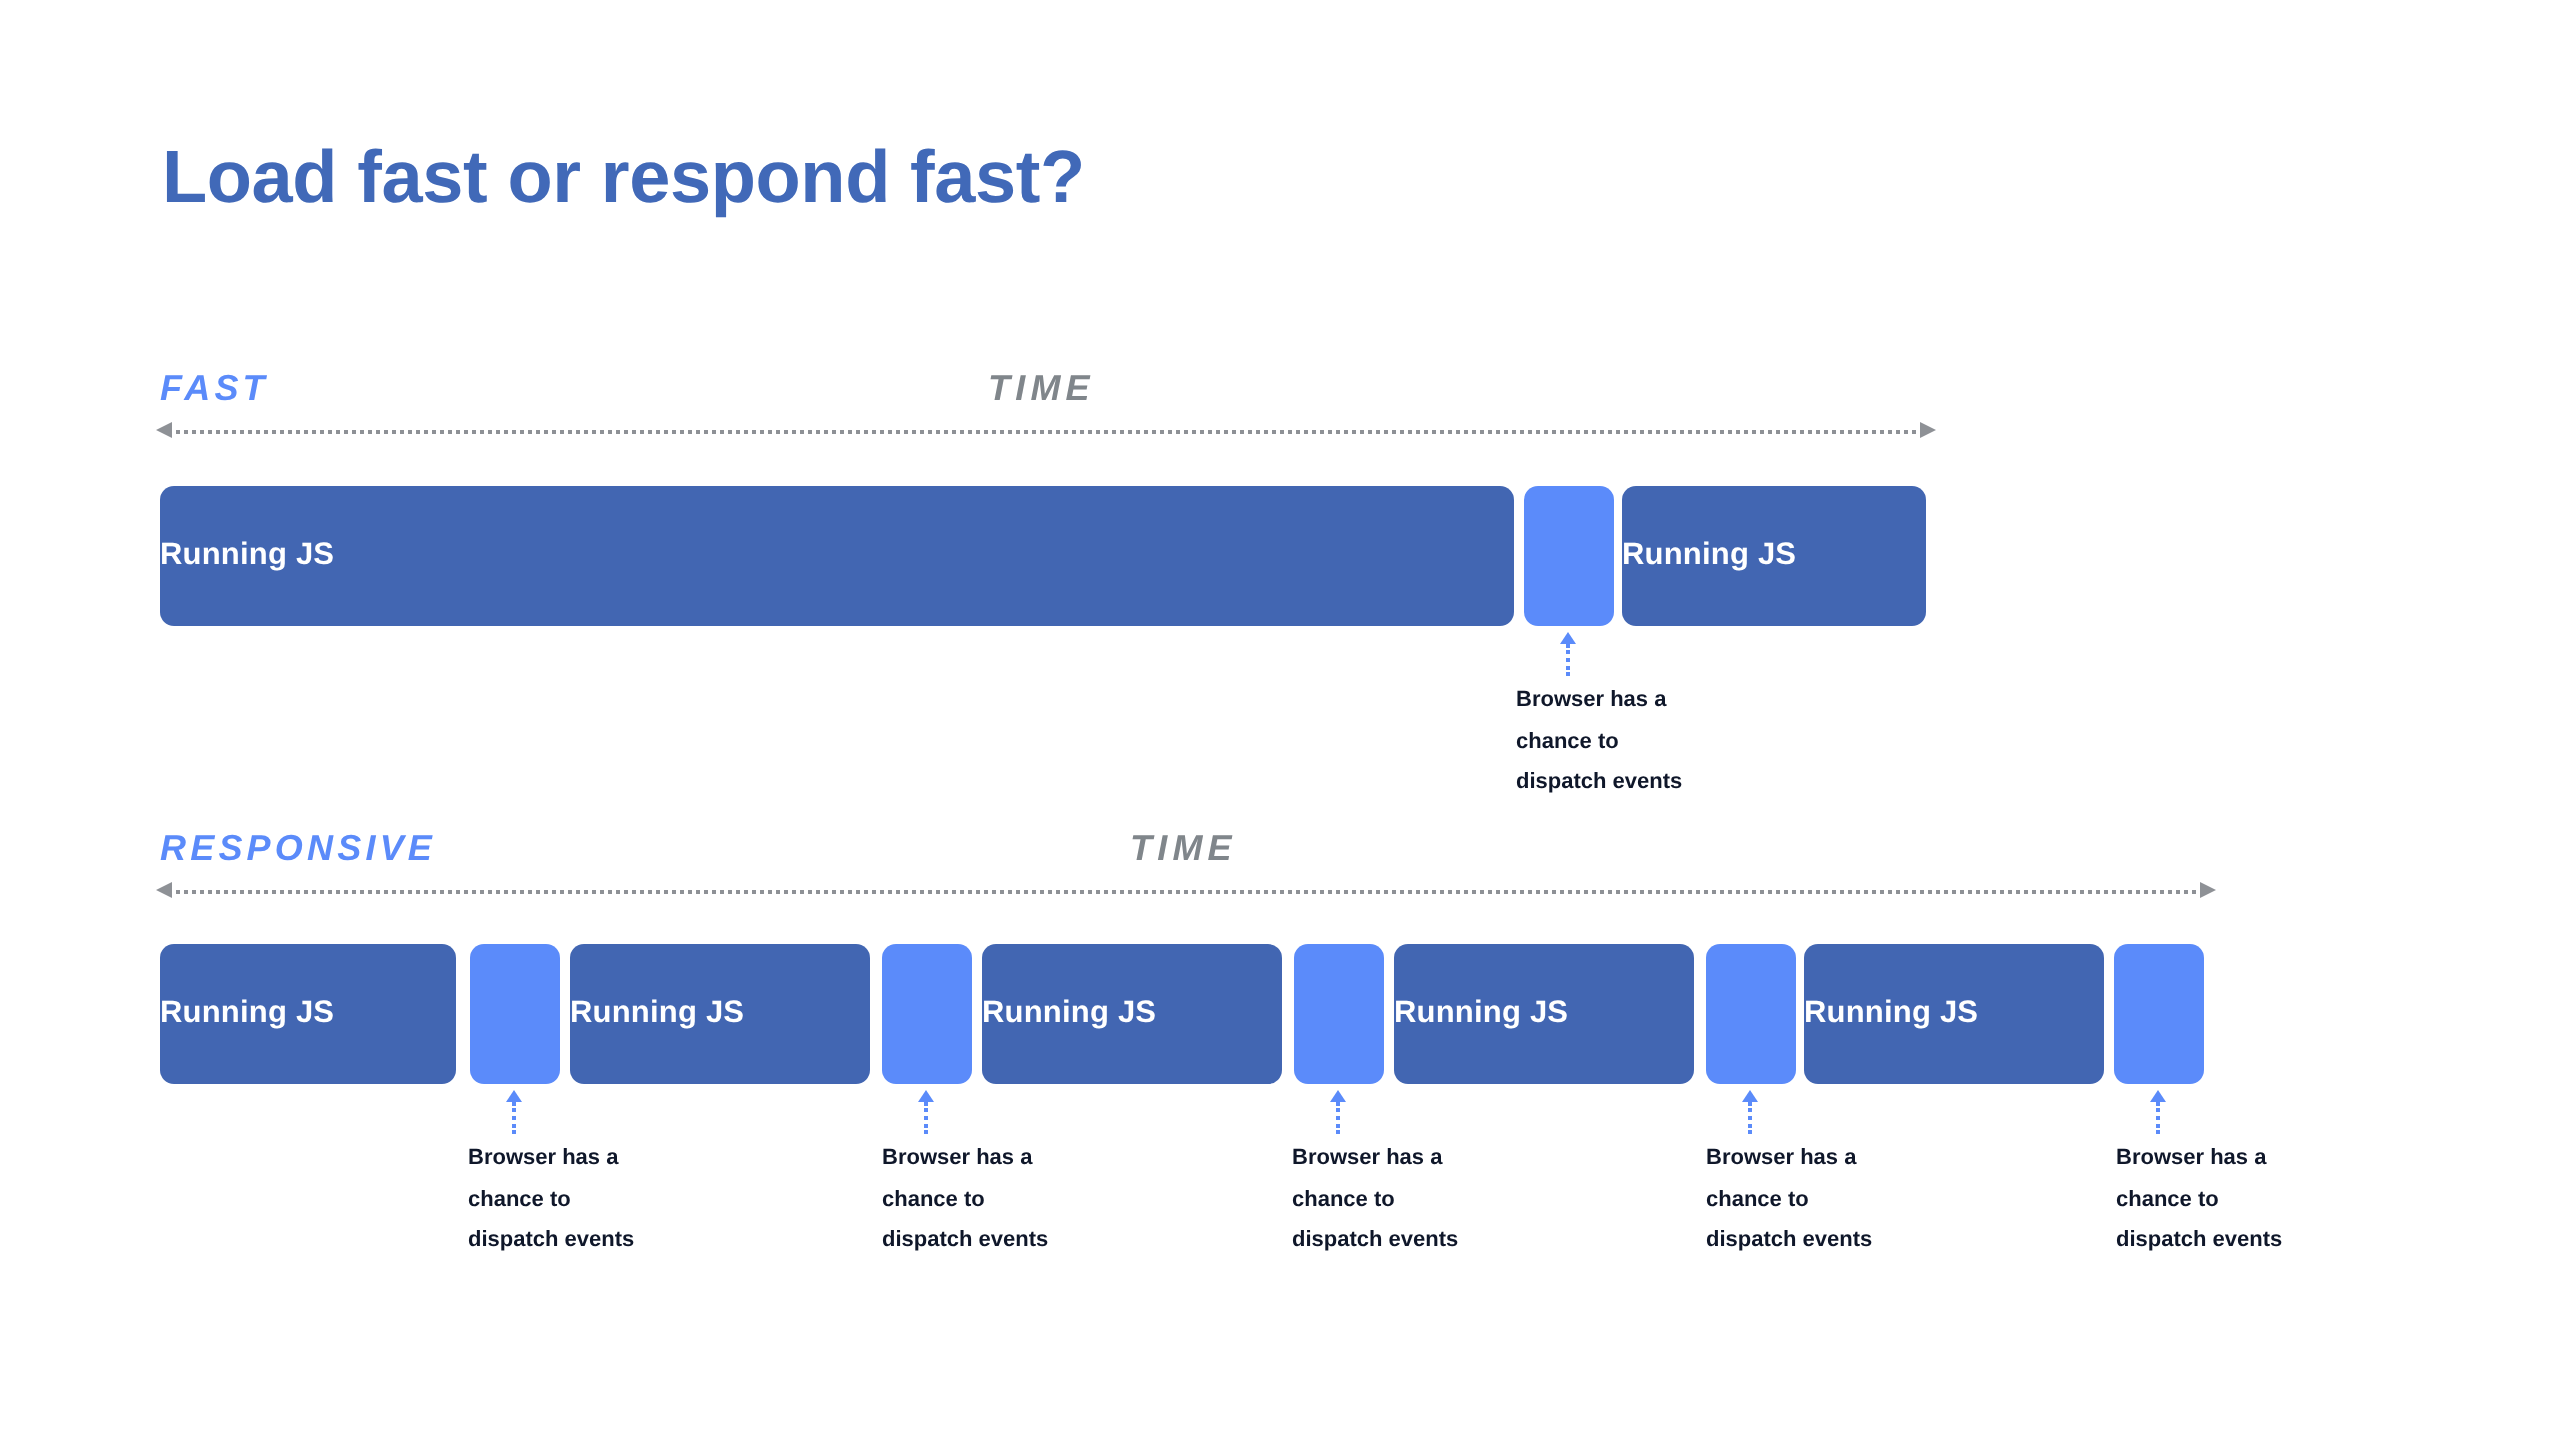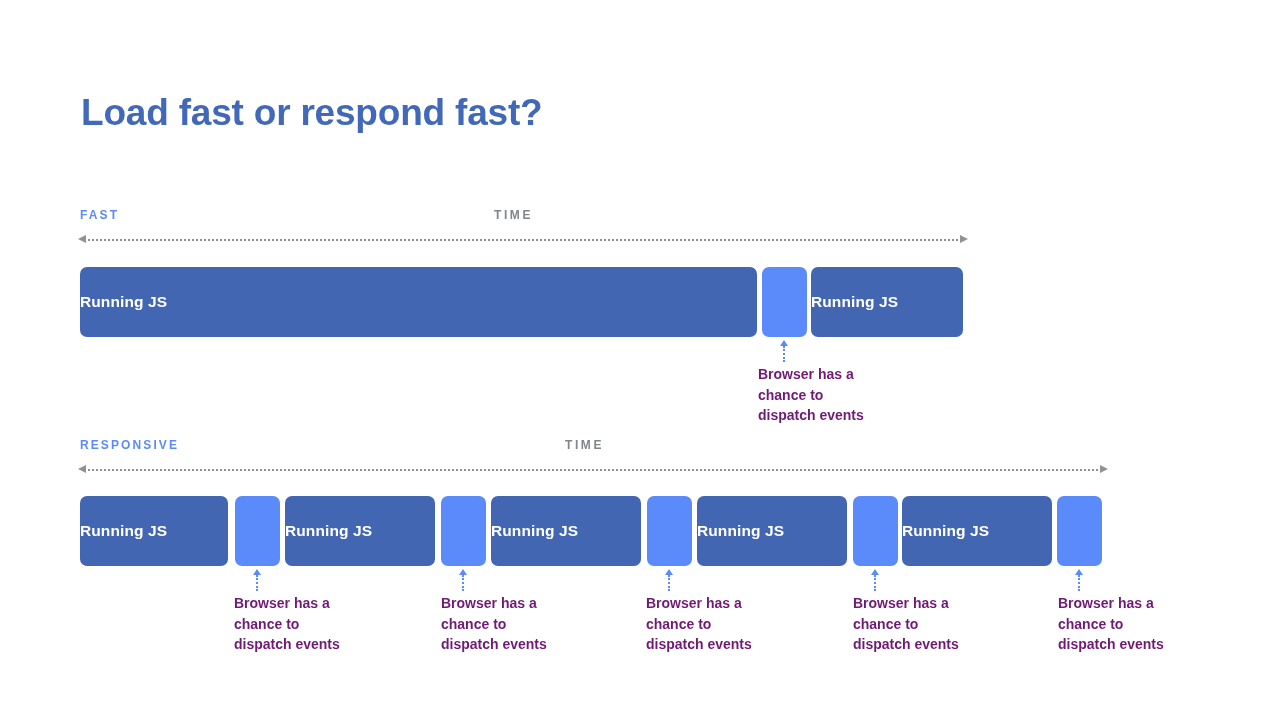--- a/index.html
+++ b/index.html
@@ -12,44 +12,44 @@
     height: 717px;
     position: relative;
     overflow: hidden;
     font-family: "Liberation Sans", sans-serif;
     -webkit-font-smoothing: antialiased;
   }
   .slide {
     position: absolute;
     inset: 0;
     background: #ffffff;
-    margin-top: 24px;
   }
 
   
   .slide-title {
     position: absolute;
     left: 81px;
     top: 68px;
     font-size: 37px;
     font-weight: 700;
     letter-spacing: -0.2px;
     color: #4169b8;
     white-space: nowrap;
   }
 
   
   .section { position: absolute; }
 
   .axis-label {
     position: absolute;
-    font-size: 12px;
+    font-size: 18px;
     font-weight: 700;
     letter-spacing: 2.1px;
     white-space: nowrap;
+    font-style: italic;
   }
   .axis-label.left { left: 0; color: #5b8bfa; }
   .axis-label.time { color: #80868b; font-weight: 600; letter-spacing: 2.6px; }
 
   .timeline-arrow {
     position: absolute;
     height: 9px;
   }
   .timeline-arrow .line {
     position: absolute;
@@ -97,24 +97,24 @@
   }
   .callout .stem-head {
     position: absolute;
     width: 0; height: 0;
     border-left: 4.5px solid transparent;
     border-right: 4.5px solid transparent;
     border-bottom: 6px solid #5b8bfa;
   }
   .callout .ctext {
     position: absolute;
-    font-size: 14px;
+    font-size: 11px;
     font-weight: 700;
     line-height: 20.5px;
-    color: #701a75;
+    color: #0f172a;
     white-space: pre-line;
   }
 </style>
 </head>
 <body>
 
 <div class="slide">
 
   <div class="slide-title">Load fast or respond fast?</div>
 

